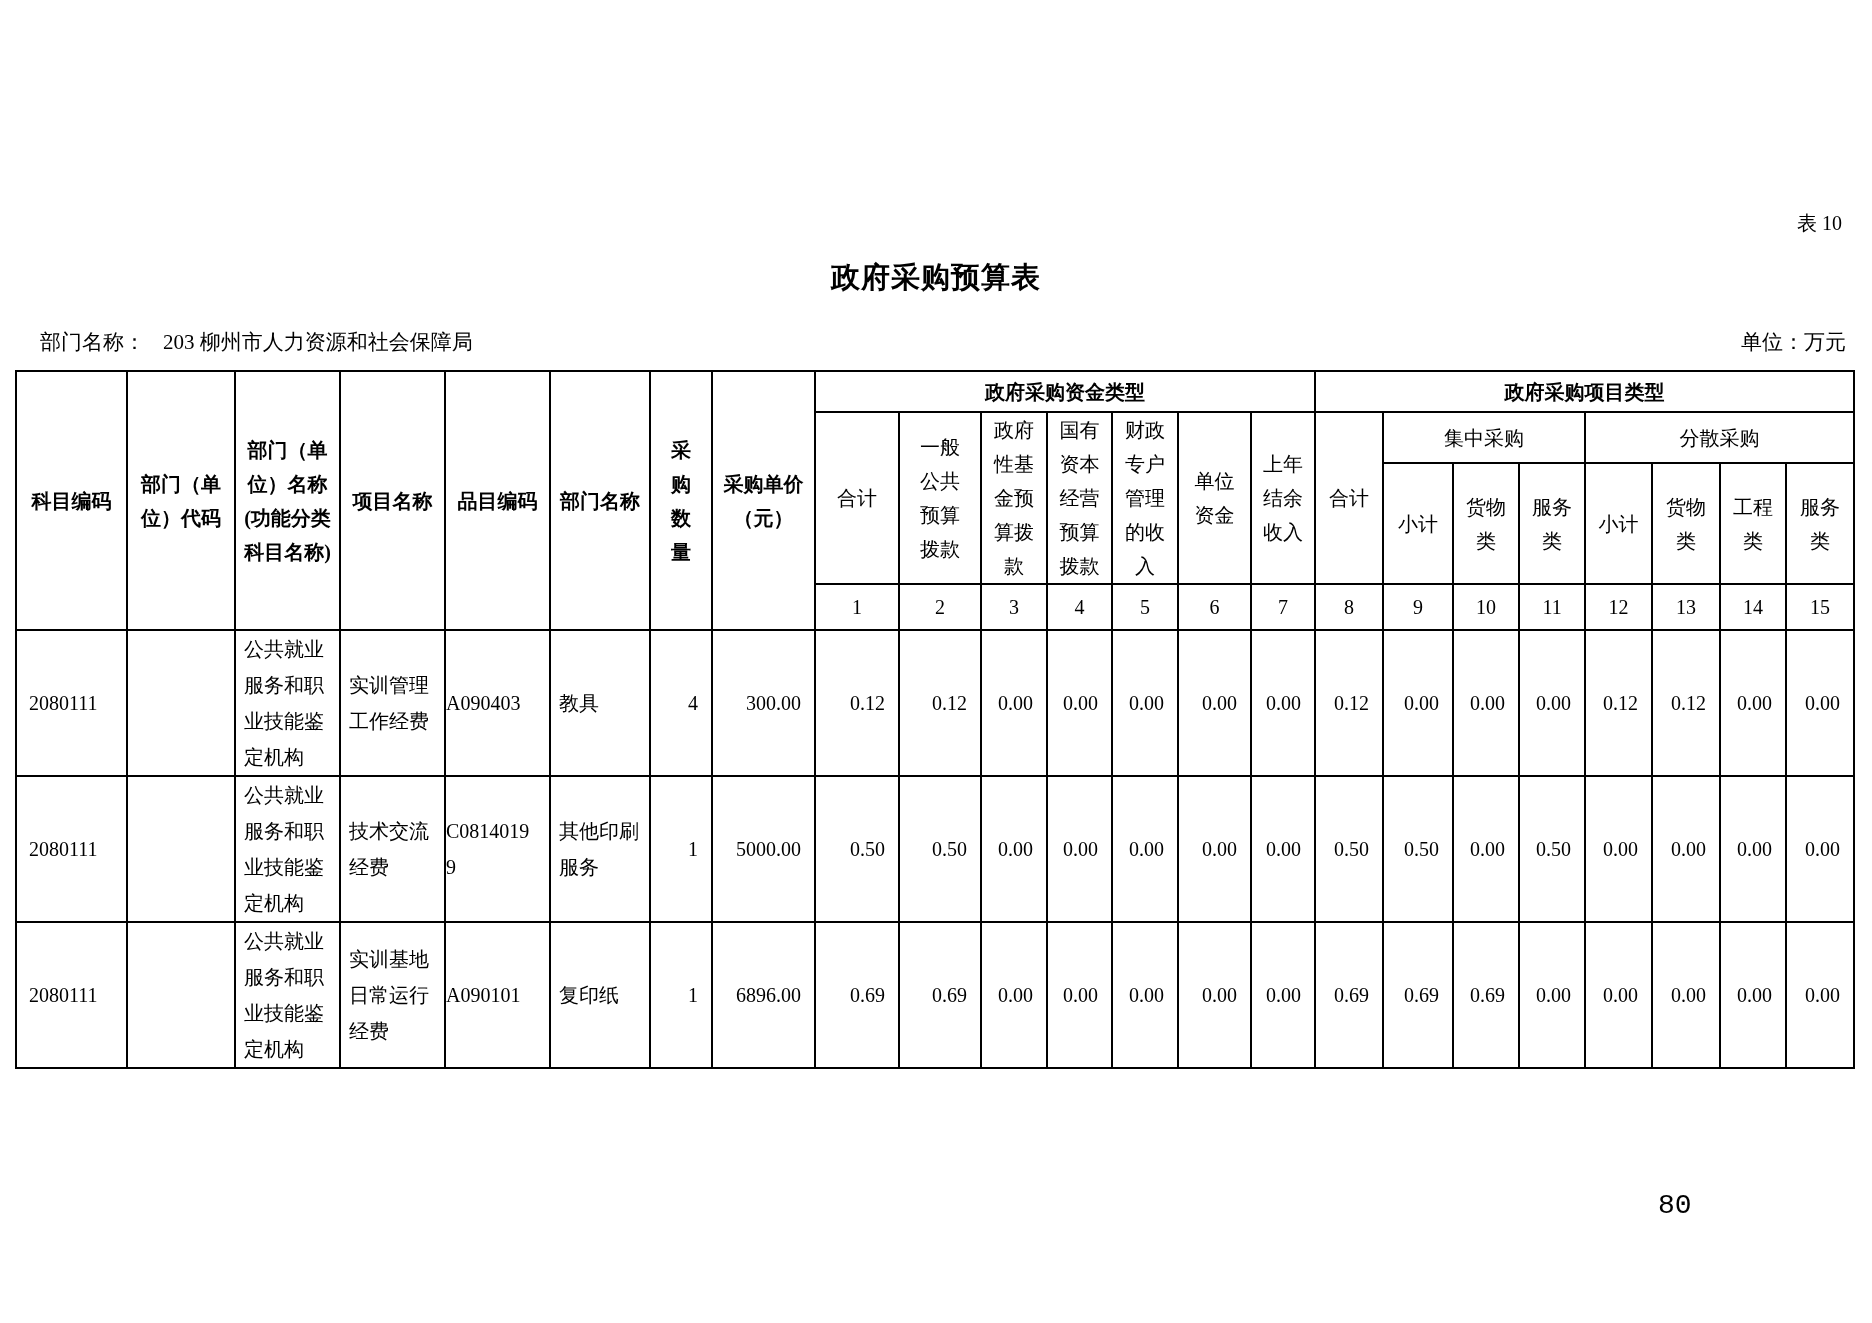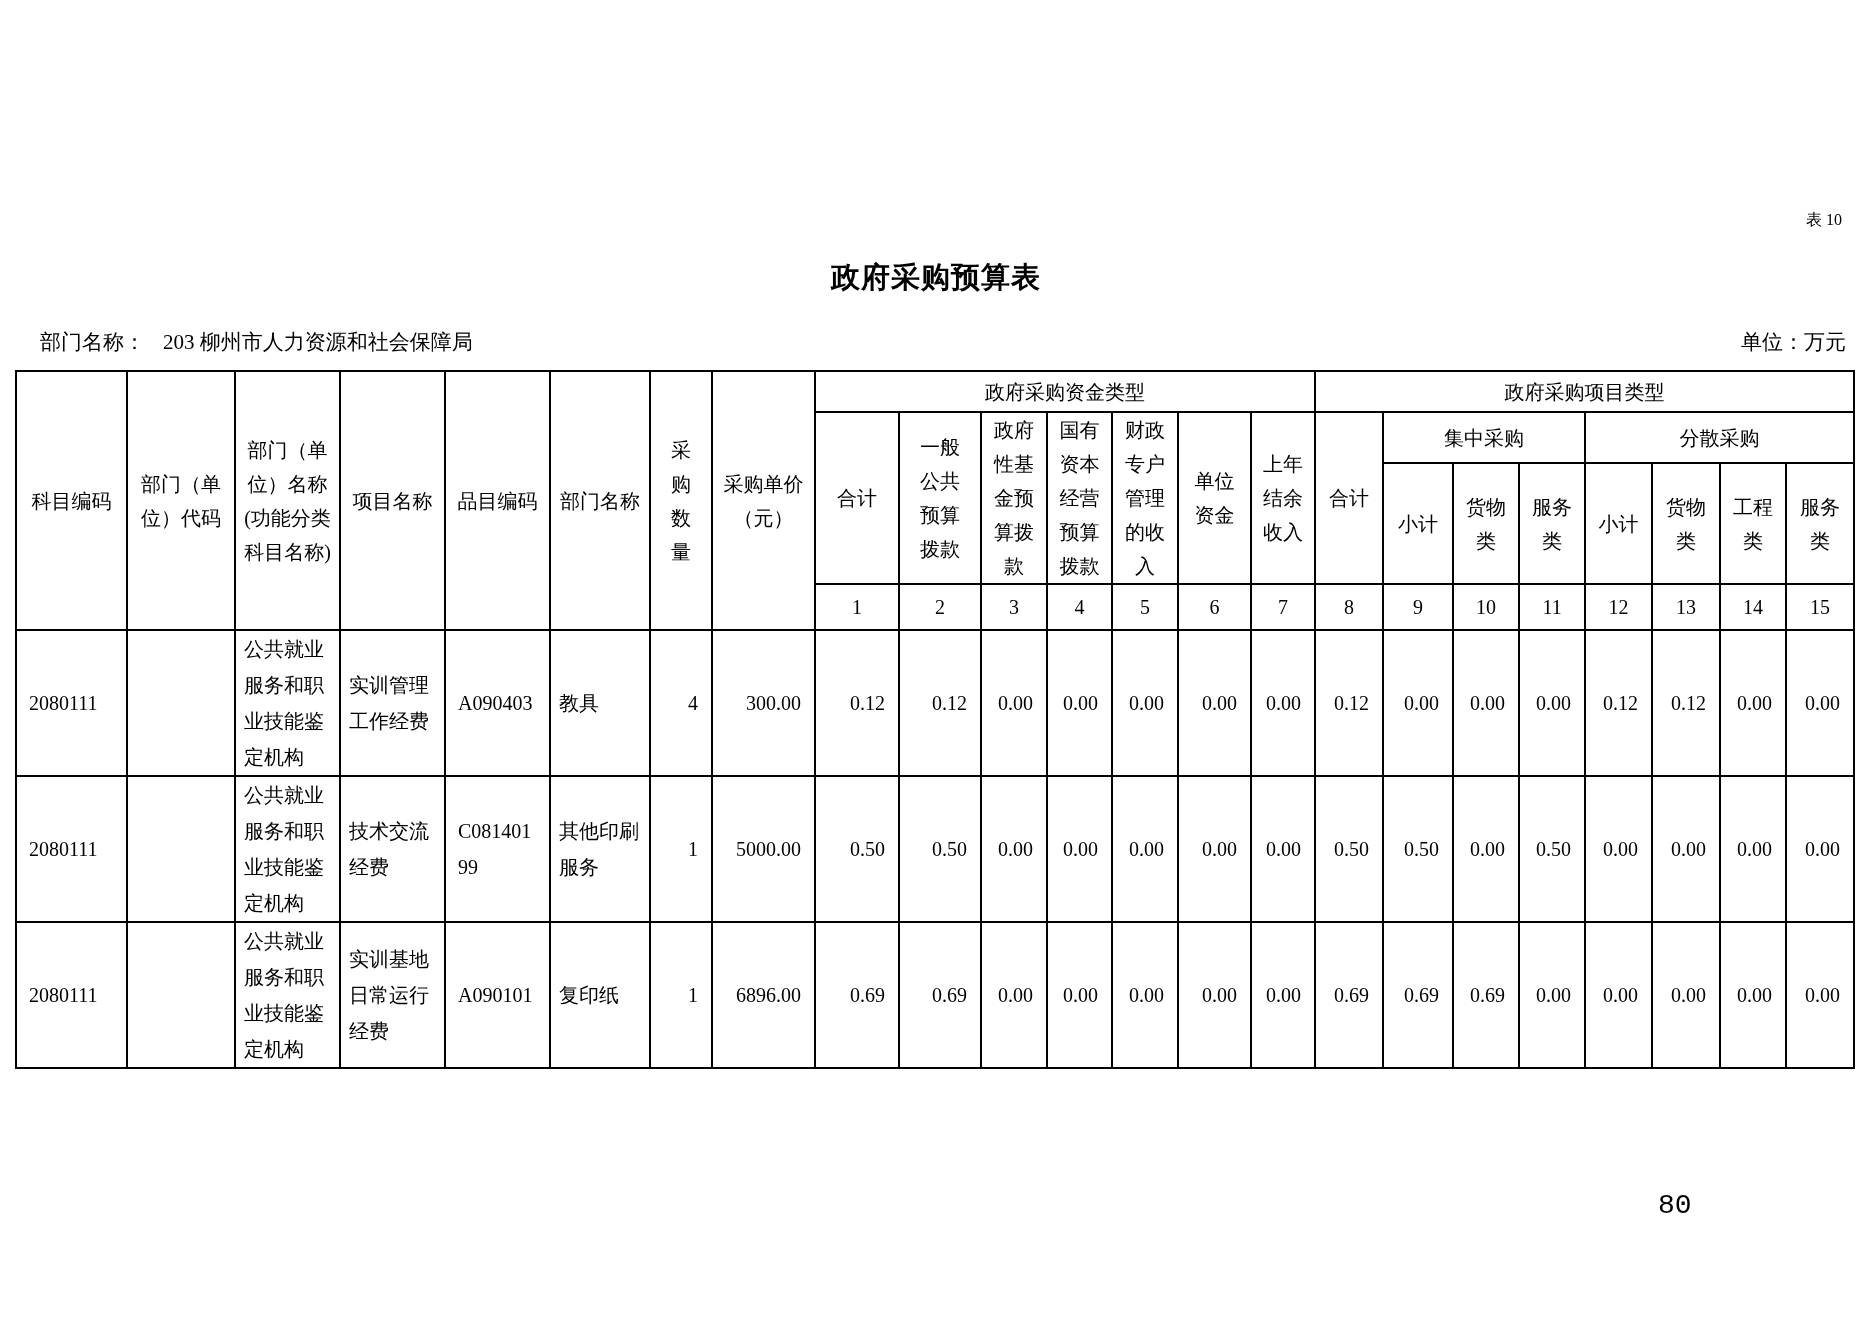--- a/index.html
+++ b/index.html
@@ -4,21 +4,21 @@
 <style>
   * { box-sizing: border-box; margin: 0; padding: 0; }
   html, body {
     width: 1872px; height: 1323px;
     background: #ffffff; color: #000000;
     font-family: "Liberation Serif", "DejaVu Serif", serif;
     overflow: hidden; position: relative;
   }
   .table-ref {
     position: absolute; top: 210px; right: 30px;
-    font-size: 16px;
+    font-size: 20px;
   }
   .doc-title {
     position: absolute; top: 258px; left: 0; width: 100%;
     text-align: center; font-size: 29px; font-weight: bold;
     letter-spacing: 1px;
   }
   .meta-left {
     position: absolute; top: 328px; left: 32px; font-size: 21px; margin-left: 8px;
   }
   .meta-left .dept-value { margin-left: 18px; }
@@ -31,36 +31,36 @@
   }
   .budget th, .budget td {
     border: 2px solid #000000;
     font-weight: normal;
     font-size: 20px;
     vertical-align: middle;
     text-align: center;
     line-height: 1.7;
     overflow: hidden;
   }
-  .h-banner th { height: 41px; }
+  .h-banner th { height: 41px; font-weight: bold; }
   .h-group  th { height: 49px; }
   .h-leaf   th { height: 116px; }
   .h-num    th { height: 46px; }
   tr.data td { height: 142px; line-height: 1.8; }
   
   .w1, .w2 {
     display: inline-block; word-break: break-all;
     text-align: center; vertical-align: middle; line-height: 1.7;
   }
   .w1 { width: 1.15em; }
   .w2 { width: 2.2em; }
   
   td.tl { text-align: left; padding-left: 12px; padding-right: 8px; margin-left: 16px; }
   td.tl-wrap { text-align: left; padding-left: 8px; padding-right: 8px; word-break: break-all; margin-left: 16px; }
-  td.tl-code { text-align: left; padding-left: 12px; padding-right: 11px; word-break: break-all; }
+  td.tl-code { text-align: left; padding-right: 11px; word-break: break-all; }
   td.num { text-align: right; padding-right: 13px; }
   .page-number {
     position: absolute; top: 1190px; left: 1658px;
     font-size: 28px; font-family: Liberation Mono, monospace;
   }
 </style>
 </head>
 <body>
 
 <div class="table-ref">表 10</div>

